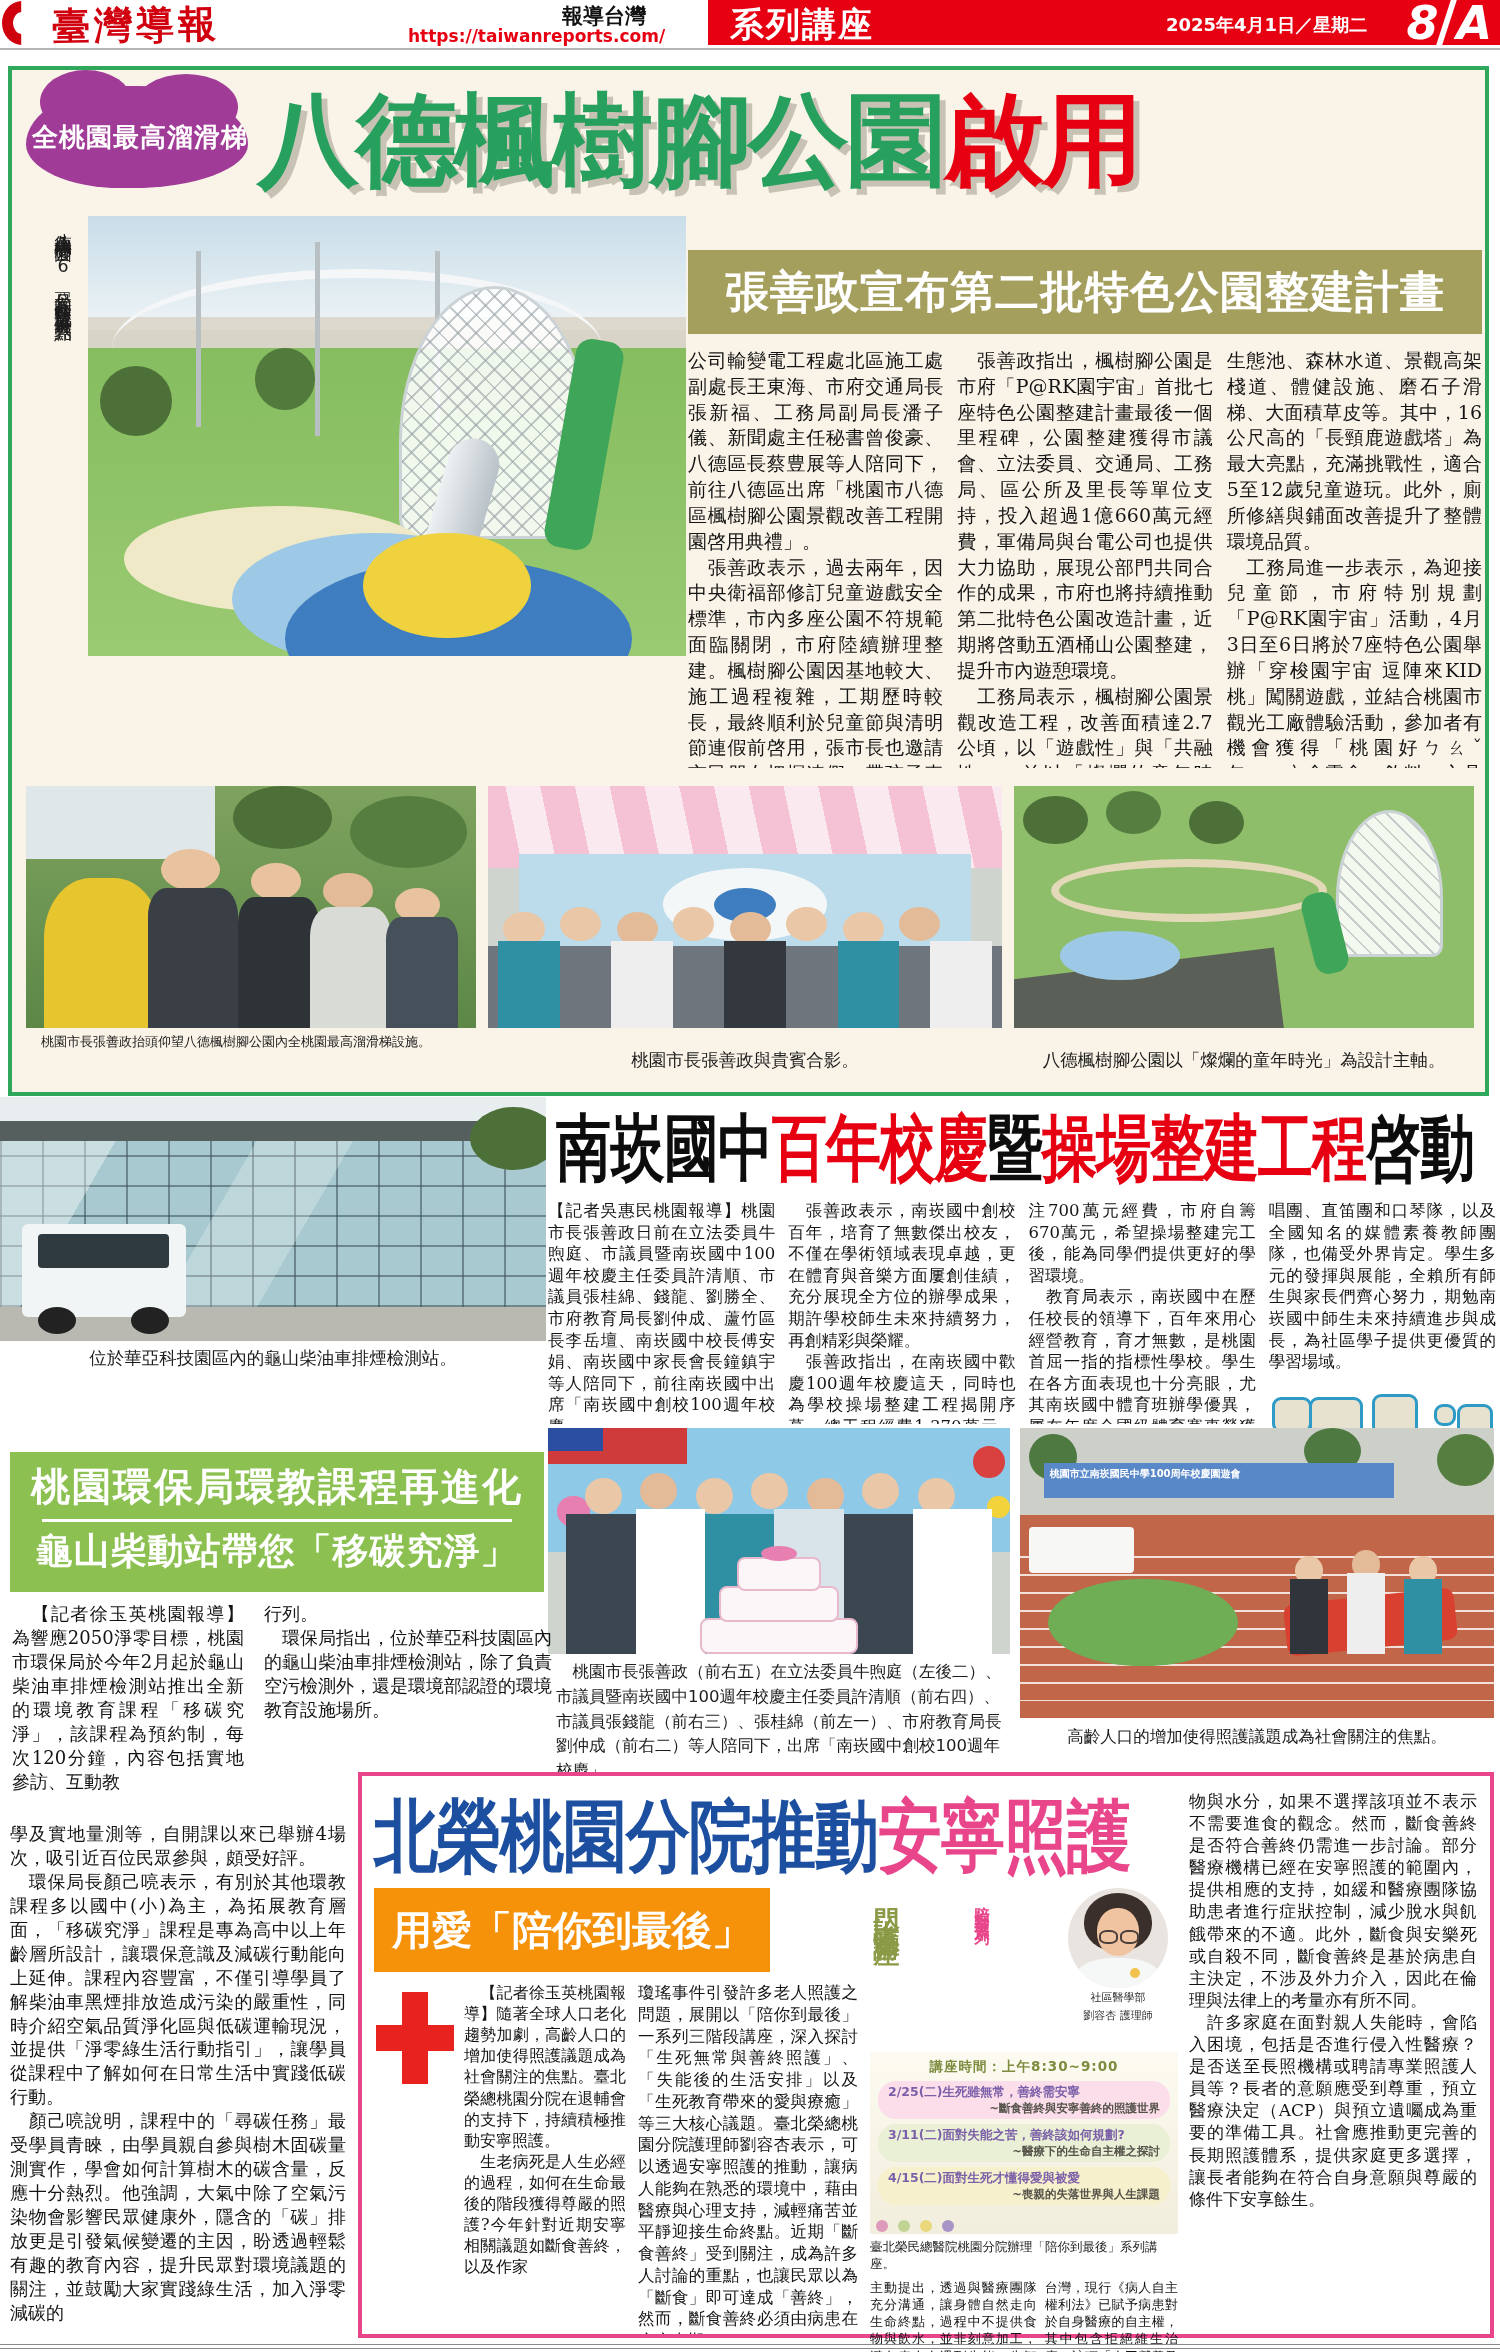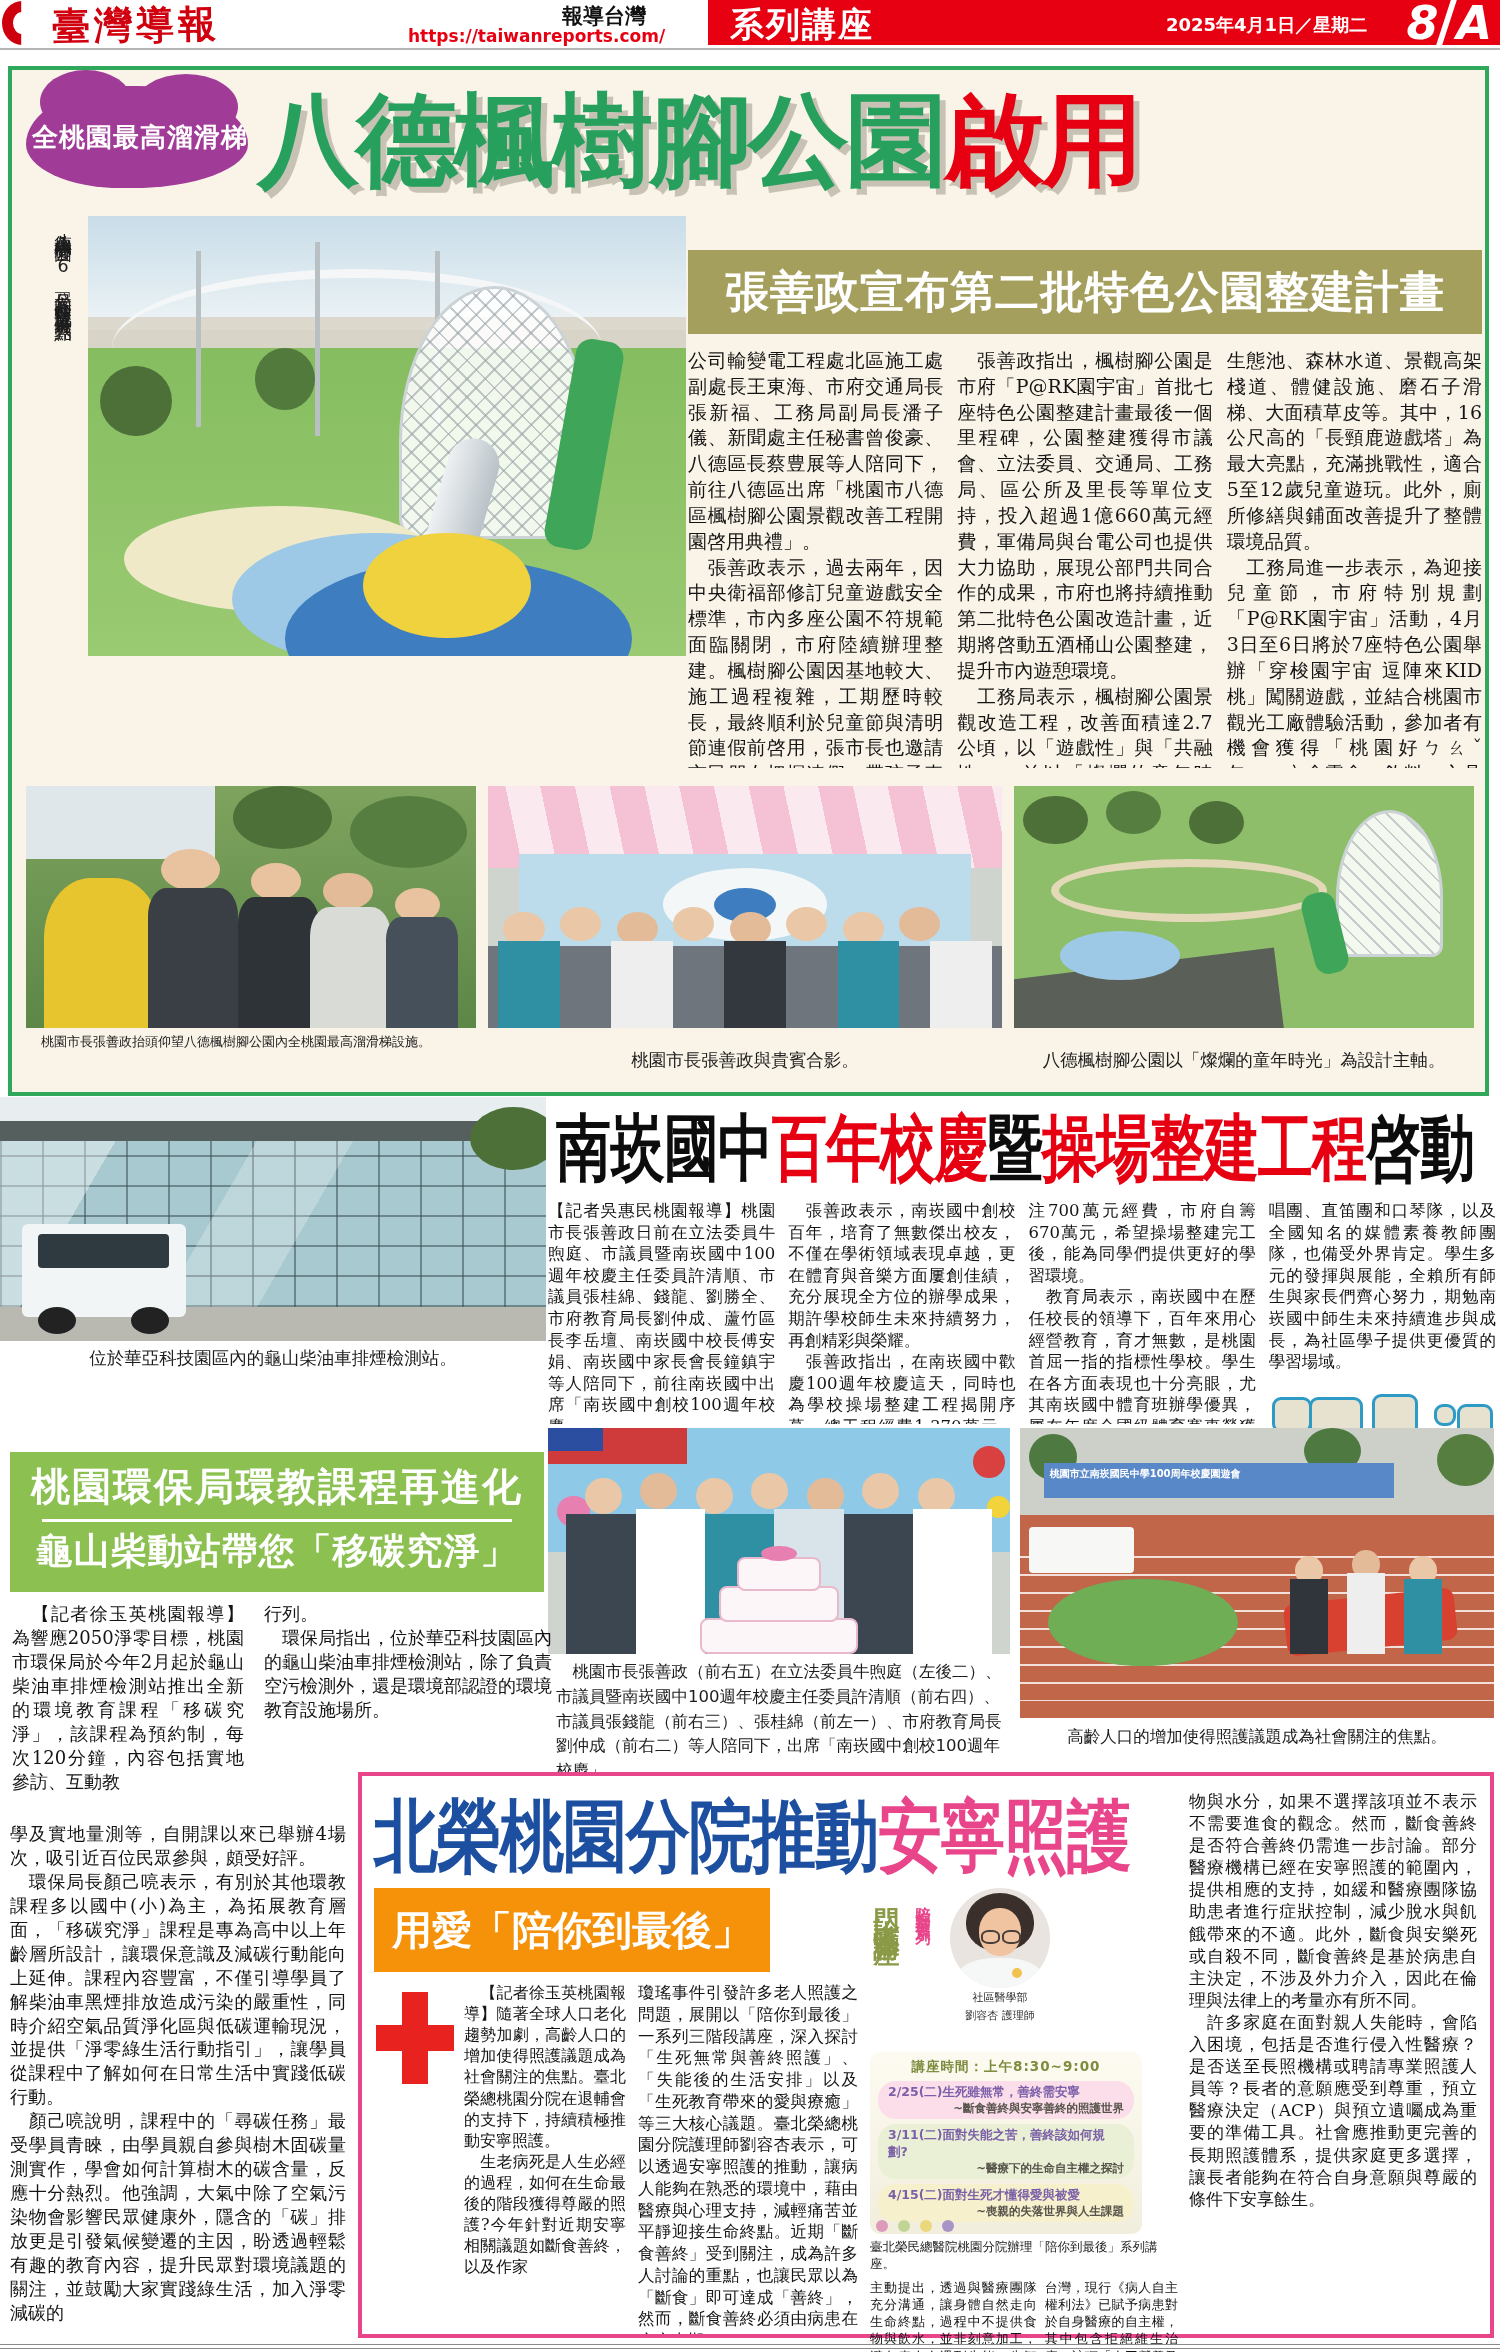--- a/index.html
+++ b/index.html
@@ -89,36 +89,36 @@
   .h4-blue{color:#1c4fa0;} .h4-pink{color:#e8458b;}
   .orangebox{position:absolute;left:12px;top:112px;width:396px;height:84px;background:#f5920a;
              color:#fff;font-family:"DejaVu Sans",sans-serif;font-weight:bold;font-size:40px;
              display:flex;align-items:center;justify-content:center;}
   .cross{position:absolute;left:14px;top:216px;width:78px;height:92px;}
   .cross .cv{position:absolute;left:26px;top:0;width:26px;height:92px;background:#e8231f;}
   .cross .ch{position:absolute;left:0;top:33px;width:78px;height:26px;background:#e8231f;}
   .col4a{position:absolute;left:102px;top:206px;width:162px;height:352px;font-size:16px;line-height:1.32;}
   .col4b{position:absolute;left:276px;top:206px;width:220px;height:352px;font-size:16.5px;line-height:1.32;}
   .feature{position:absolute;left:508px;top:112px;width:308px;height:446px;}
-  .f-top{display:flex;gap:8px;height:158px;align-items:flex-start;}
+  .f-top{display:flex;gap:8px;height:158px;align-items:flex-start;justify-content:space-between;}
   .v-main{height:156px;font-family:"DejaVu Sans",sans-serif;font-weight:bold;font-size:26px;
           color:#8a9a46;letter-spacing:6px;}
   .v-sub{height:150px;font-family:"DejaVu Sans",sans-serif;font-weight:bold;font-size:15px;
          color:#e8458b;letter-spacing:4px;margin-top:6px;}
   .avatar-wrap{width:120px;text-align:center;font-family:"DejaVu Sans",sans-serif;}
   .avatar{position:relative;width:100px;height:100px;margin:0 auto;border-radius:50%;
           background:#e9e4df;overflow:hidden;}
   .av-hair{position:absolute;left:16%;top:5%;width:68%;height:58%;background:#3b2f2b;border-radius:50% 50% 46% 46%;}
   .av-face{position:absolute;left:29%;top:20%;width:42%;height:48%;background:#f0c4a0;border-radius:48%;}
   .av-gl1,.av-gl2{position:absolute;top:42%;width:15%;height:10%;border:2px solid #4a3f3a;border-radius:40%;}
   .av-gl1{left:31%;} .av-gl2{left:52%;}
   .av-coat{position:absolute;left:9%;top:70%;width:82%;height:36%;background:#f6f8f8;border-radius:45% 45% 0 0;}
   .av-badge{position:absolute;left:62%;top:80%;width:10px;height:10px;background:#f2c24e;border-radius:50%;}
   .av-name{font-size:11px;color:#333;line-height:1.35;margin-top:3px;}
-  .flyer{margin-top:6px;width:272px;height:182px;box-sizing:border-box;border-radius:10px;
+  .flyer{margin-top:6px;width:308px;height:182px;box-sizing:border-box;border-radius:2px;
          background:linear-gradient(180deg,#fdfbf1,#f2eedd);padding:6px 8px;position:relative;
          font-family:"DejaVu Sans",sans-serif;overflow:hidden;}
   .flyer-time{text-align:center;font-weight:bold;font-size:13.5px;color:#7d8c3f;letter-spacing:1px;}
   .f-item{border-radius:18px;padding:3px 10px;margin-top:5px;}
   .f-item .d{font-weight:bold;font-size:12.5px;color:#7b5fa8;}
   .f-item .s{font-weight:bold;font-size:11.5px;color:#55524a;text-align:right;}
   .fi1{background:#fbdeea;} .fi2{background:#e9f0d5;} .fi3{background:#f6f0cc;}
   .flowers{position:absolute;left:6px;bottom:2px;display:flex;gap:10px;}
   .fl{width:12px;height:12px;border-radius:50%;opacity:.85;}
   .flyer-cap{margin-top:5px;font-size:12.5px;color:#222;font-family:"DejaVu Sans",sans-serif;}

